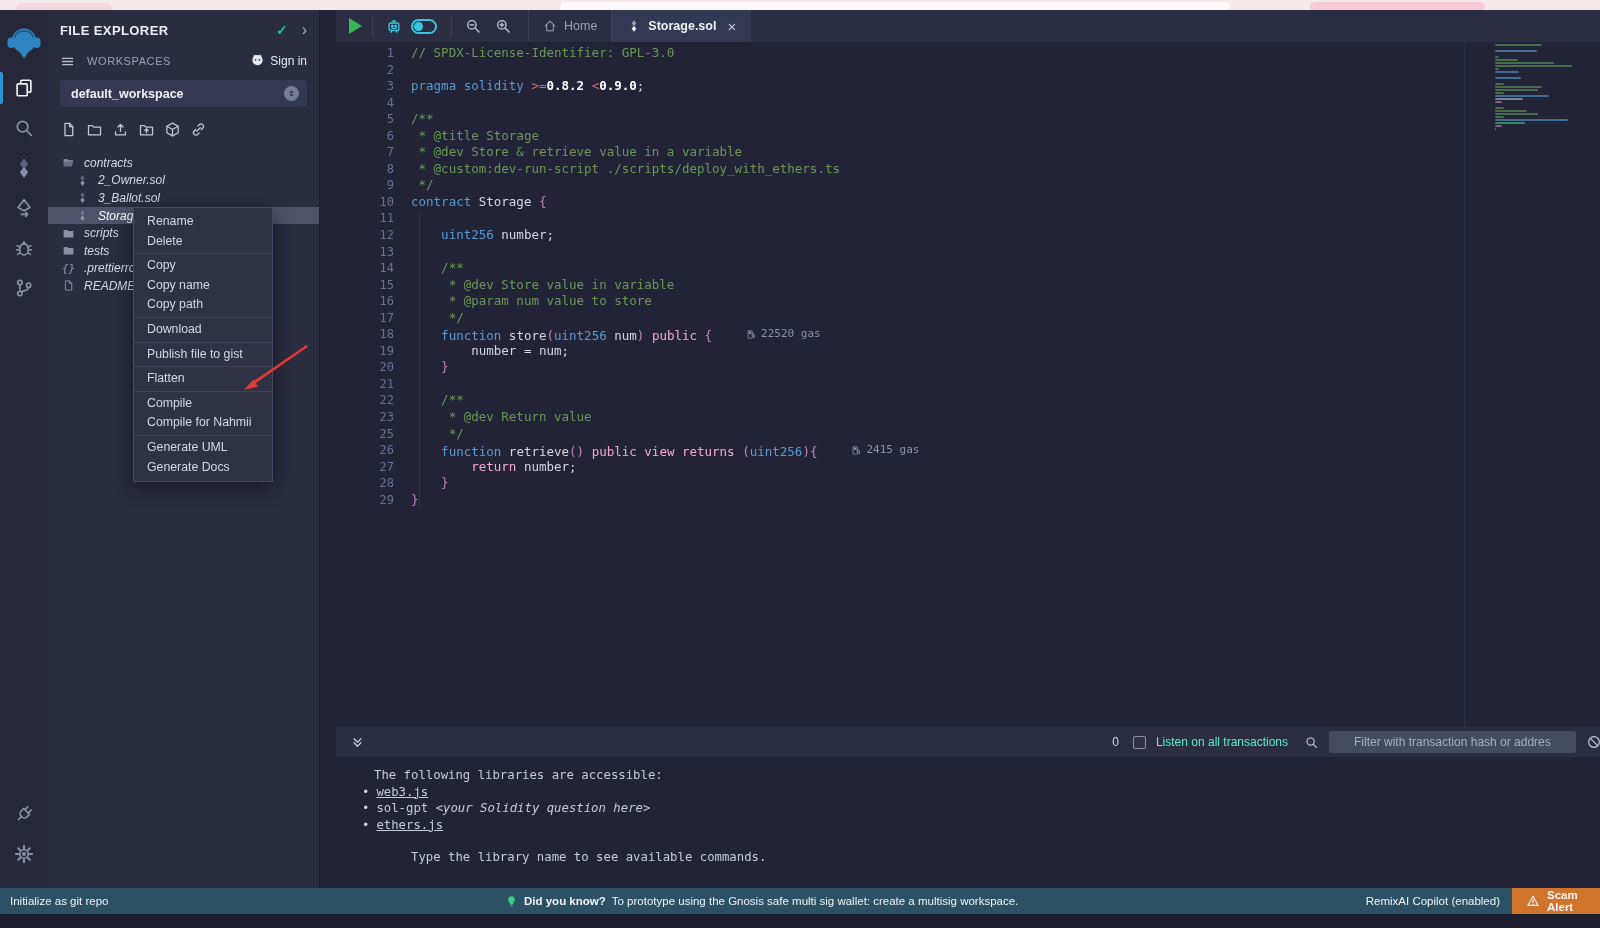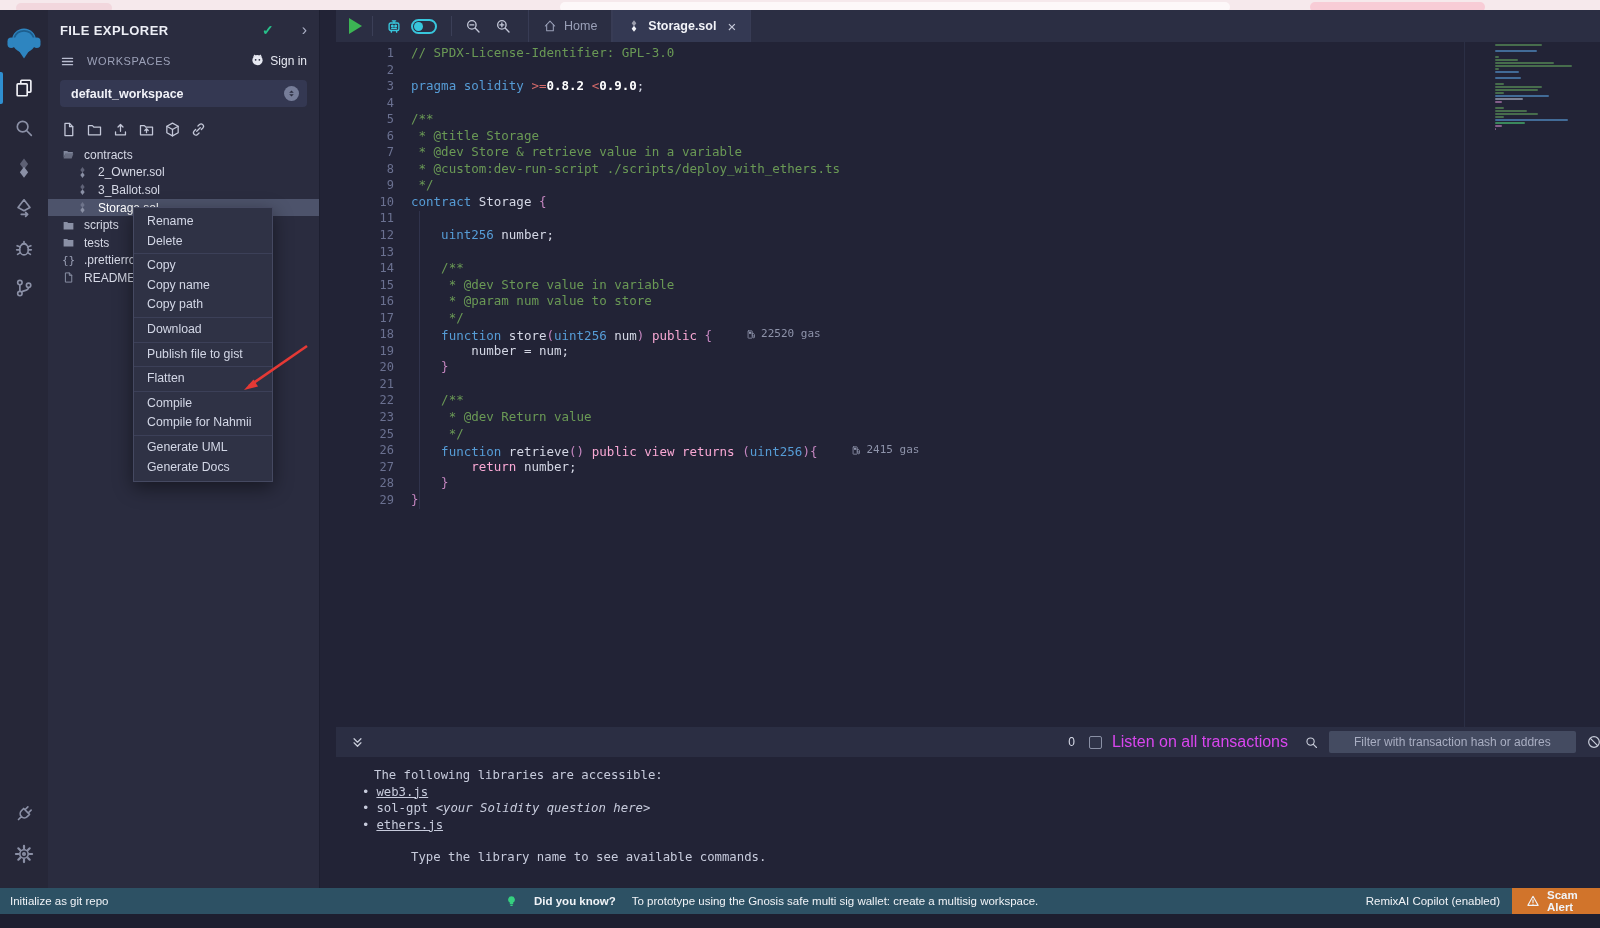--- a/index.html
+++ b/index.html
@@ -20,40 +20,40 @@
                color:#8b90a6; cursor:pointer; }
   .rail-item svg { width:22px; height:22px; }
   .rail-item.logo { height:52px; margin-top:6px; color:#2e85c0; }
   .rail-item.logo svg { width:36px; height:36px; }
   .rail-item.active { color:#f2f3f8; }
   .rail-item.active::before { content:""; position:absolute; left:0; top:4px; bottom:4px; width:3px; background:#2f8fd0; border-radius:0 2px 2px 0; }
   .rail-spacer { flex:1; }
 
   
   .filepanel { position:absolute; top:10px; left:48px; width:272px; height:878px; background:#2a2c3f; border-right:1px solid #1d1f30; }
-  .fp-header { display:flex; align-items:center; padding:12px 12px 4px 12px;gap:14px; }
+  .fp-header { display:flex; align-items:center; padding:12px 12px 4px 12px; }
   .fp-title { color:#eceef5; font-size:13px; font-weight:bold; letter-spacing:.4px; flex:1; }
   .fp-check { color:#27c08a; font-size:14px; font-weight:bold; margin-right:14px; cursor:pointer; }
   .fp-chev  { color:#a8adc2; font-size:16px; cursor:pointer; line-height:12px; }
   .fp-wsrow { display:flex; align-items:center; padding:10px 12px 6px 12px; color:#9ca1b8; }
   .fp-burger { color:#b9bdd0; margin-right:12px; cursor:pointer; display:flex; }
   .fp-burger svg { width:15px; height:15px; }
   .fp-wslabel { font-size:11px; letter-spacing:.6px; flex:1; }
   .fp-signin { display:flex; align-items:center; gap:5px; color:#e7e9f2; font-size:12px; cursor:pointer; }
   .fp-signin svg { width:15px; height:15px; }
   .fp-select { margin:4px 12px 0 12px; height:27px; background:#343852; border-radius:4px; display:flex; align-items:center;
                padding:0 8px 0 11px; cursor:pointer; }
   .fp-select .wsname { color:#f0f1f7; font-size:12.5px; font-weight:bold; flex:1; }
   .fp-sort { width:15px; height:15px; border-radius:50%; background:#767d99; display:flex; align-items:center; justify-content:center; }
   .fp-sort svg { width:11px; height:11px; }
   .fp-toolbar { display:flex; gap:9px; padding:14px 12px 8px 12px; color:#c3c7d8; }
   .fp-toolbar .tb { width:17px; height:17px; cursor:pointer; }
   .fp-toolbar .tb svg { width:17px; height:17px; }
 
-  .tree { margin-top:0; position:relative; }
+  .tree { margin-top:8px; position:relative;font-style:italic; }
   .tree-row { height:17.6px; display:flex; align-items:center; font-size:12px; color:#d6d9e6; cursor:pointer; white-space:nowrap; overflow:hidden; }
   .tree-row .ticon { display:flex; width:13px; height:13px; margin-right:9px; color:#8a90a5; flex:none; }
   .tree-row .ticon svg { width:13px; height:13px; }
   .tree-row.ind0 { padding-left:14px; }
   .tree-row.ind1 { padding-left:28px; }
   .tree-row.selected { background:#4d536b; color:#fff; }
   .braces-glyph { font-size:11px; color:#9a9fb4; font-family:"DejaVu Sans Mono",monospace; }
 
   
   .ctxmenu { position:absolute; top:207px; left:133px; width:140px; background:#2f3245; border:1px solid #454961;
@@ -98,21 +98,21 @@
   .minimap { position:absolute; top:2px; left:30px; width:84px; }
   .mm-line { height:2px; margin-bottom:1px; border-radius:1px; }
 
   
   .term-head { position:absolute; top:717px; left:0; right:0; height:30px; background:#2b2e43; display:flex; align-items:center; }
   .term-chev { margin-left:14px; color:#c8ccd9; cursor:pointer; display:flex; }
   .term-chev svg { width:15px; height:15px; }
   .term-right { margin-left:auto; display:flex; align-items:center; gap:10px; padding-right:14px; }
   .term-count { color:#d8dbe8; font-size:12px; margin-right:4px; }
   .chk { width:13px; height:13px; border:1px solid #8a90a5; border-radius:2px; background:#2f3348; cursor:pointer; }
-  .listen-lbl { color:#d946ef; font-size:16px; cursor:default; }
+  .listen-lbl { color:#5eead4; font-size:12px; cursor:default; }
   .term-search { color:#c8ccd9; display:flex; cursor:pointer; margin-left:6px; }
   .term-search svg { width:15px; height:15px; }
   .term-filter { width:247px; height:22px; background:#444b61; border:none; border-radius:2px; color:#e6e8f2; font-size:12px; padding:0 25px;
                  font-family:"Liberation Sans",sans-serif; }
   .term-filter::placeholder { color:#a9aec2; }
   .term-ban { color:#c8ccd9; display:flex; cursor:pointer; }
   .term-ban svg { width:16px; height:16px; }
 
   .term-body { position:absolute; top:747px; left:0; right:0; height:131px; background:#222336; color:#c7cbdc;
                font-family:"DejaVu Sans Mono",monospace; font-size:12.3px; }
@@ -120,21 +120,21 @@
   .lib-row::before { content:"\2022"; margin-right:7px; margin-left:-12px; color:#c7cbdc; }
   .lib-link { text-decoration:underline; cursor:pointer; }
   .lib-suffix { font-style:italic; }
   .term-hint { margin-top:16px;margin-left:37px; }
   .term-prompt { position:absolute; left:38px; top:128px; color:#c7cbdc; }
 
   
   .statusbar { position:absolute; top:888px; left:0; width:1600px; height:26px; background:#2d5164; display:flex; align-items:center;
                color:#f0f3f7; font-size:11.5px; }
   .sb-left { margin-left:10px; cursor:pointer; }
-  .sb-center { position:absolute; left:505px; display:flex; align-items:center; gap:16px; }
+  .sb-center { position:absolute; left:505px; display:flex; align-items:center; gap:6px; }
   .sb-bulb { color:#35d07f; display:flex; }
   .sb-bulb svg { width:13px; height:13px; }
   .sb-center b { font-weight:bold; }
   .sb-right { margin-left:auto; display:flex; align-items:center; height:26px; }
   .sb-copilot { margin-right:12px; cursor:pointer; }
   .sb-scam { height:26px; background:#d1742b; display:flex; align-items:center; gap:7px; padding:0 14px; width:88px;
              font-weight:bold; cursor:pointer; }
   .sb-scam svg { width:14px; height:14px; }
   .bottom-strip { position:absolute; top:914px; left:0; width:1600px; height:14px; background:#1d1f30; }
 </style>

